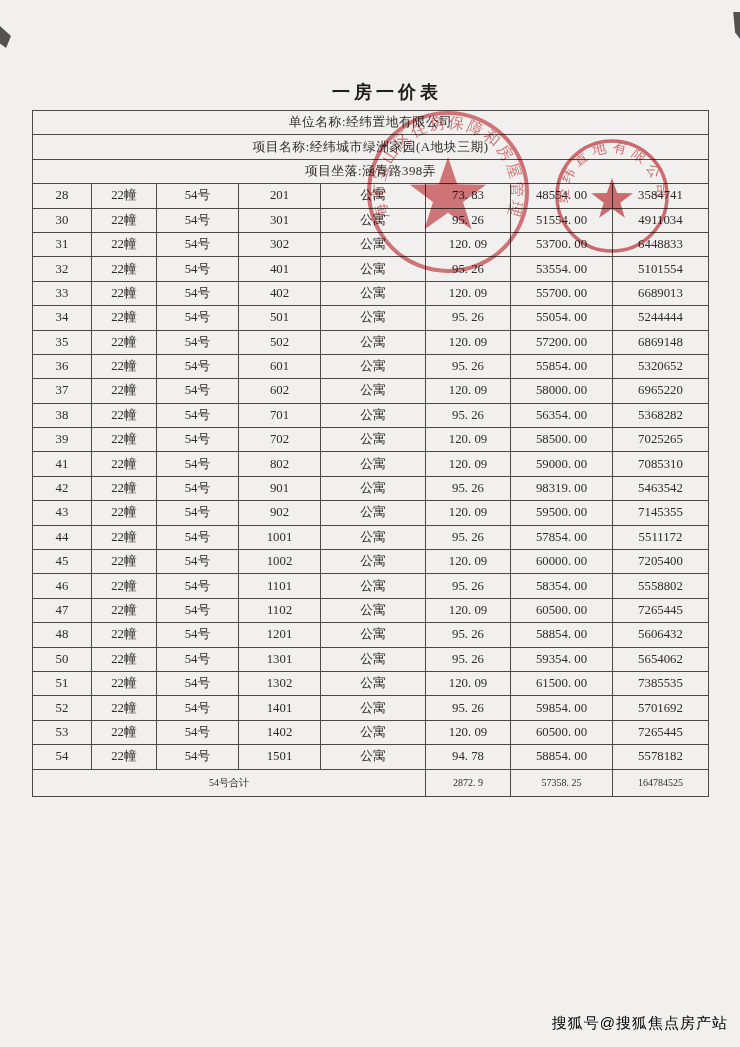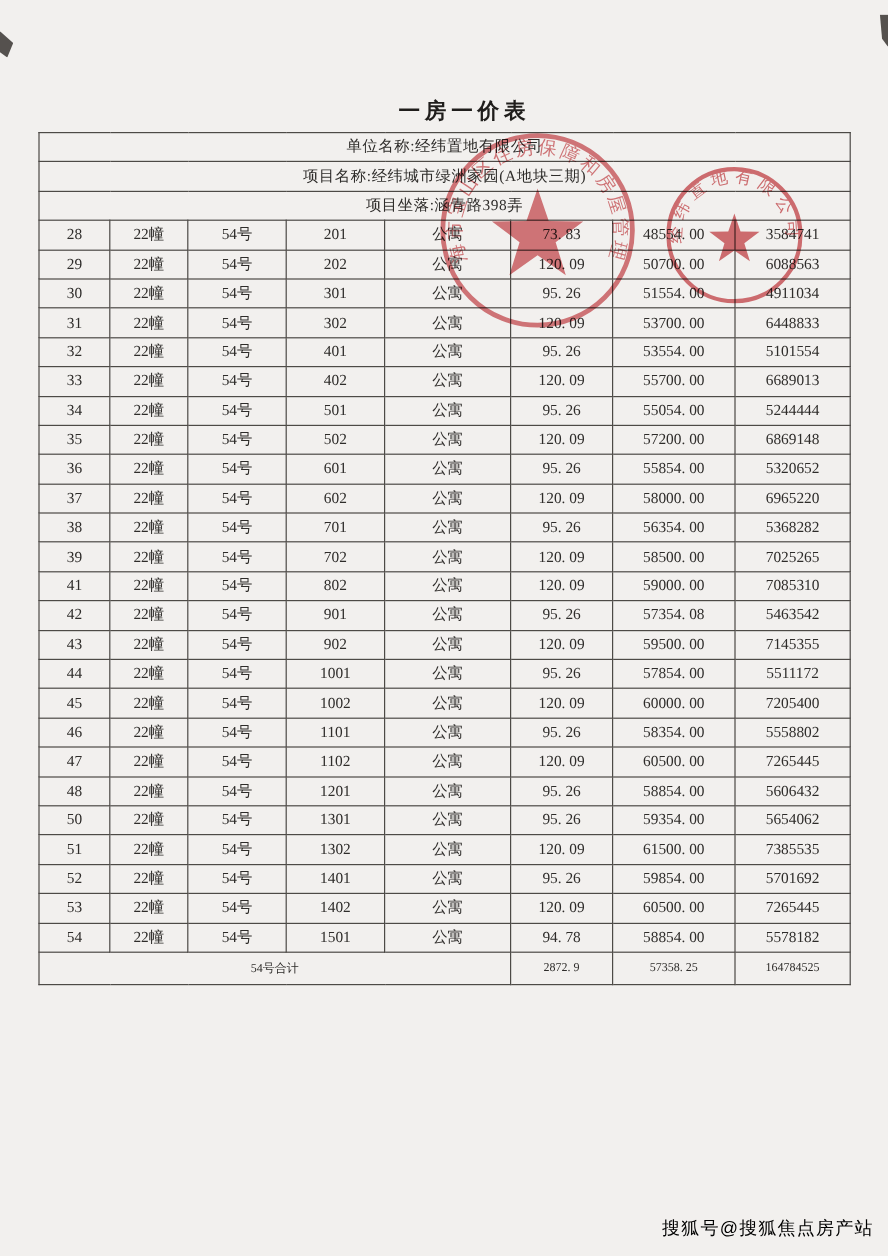--- a/index.html
+++ b/index.html
@@ -108,30 +108,20 @@
           <td>28</td>
           <td>22幢</td>
           <td>54号</td>
           <td>201</td>
           <td>公寓</td>
           <td>73. 83</td>
           <td>48554. 00</td>
           <td>3584741</td>
         </tr>
         <tr>
-          <td>29</td>
-          <td>22幢</td>
-          <td>54号</td>
-          <td>202</td>
-          <td>公寓</td>
-          <td>120. 09</td>
-          <td>50700. 00</td>
-          <td>6088563</td>
-        </tr>
-        <tr>
           <td>30</td>
           <td>22幢</td>
           <td>54号</td>
           <td>301</td>
           <td>公寓</td>
           <td>95. 26</td>
           <td>51554. 00</td>
           <td>4911034</td>
         </tr>
         <tr>
@@ -234,21 +224,21 @@
           <td>59000. 00</td>
           <td>7085310</td>
         </tr>
         <tr>
           <td>42</td>
           <td>22幢</td>
           <td>54号</td>
           <td>901</td>
           <td>公寓</td>
           <td>95. 26</td>
-          <td>57354. 08</td>
+          <td>98319. 00</td>
           <td>5463542</td>
         </tr>
         <tr>
           <td>43</td>
           <td>22幢</td>
           <td>54号</td>
           <td>902</td>
           <td>公寓</td>
           <td>120. 09</td>
           <td>59500. 00</td>

